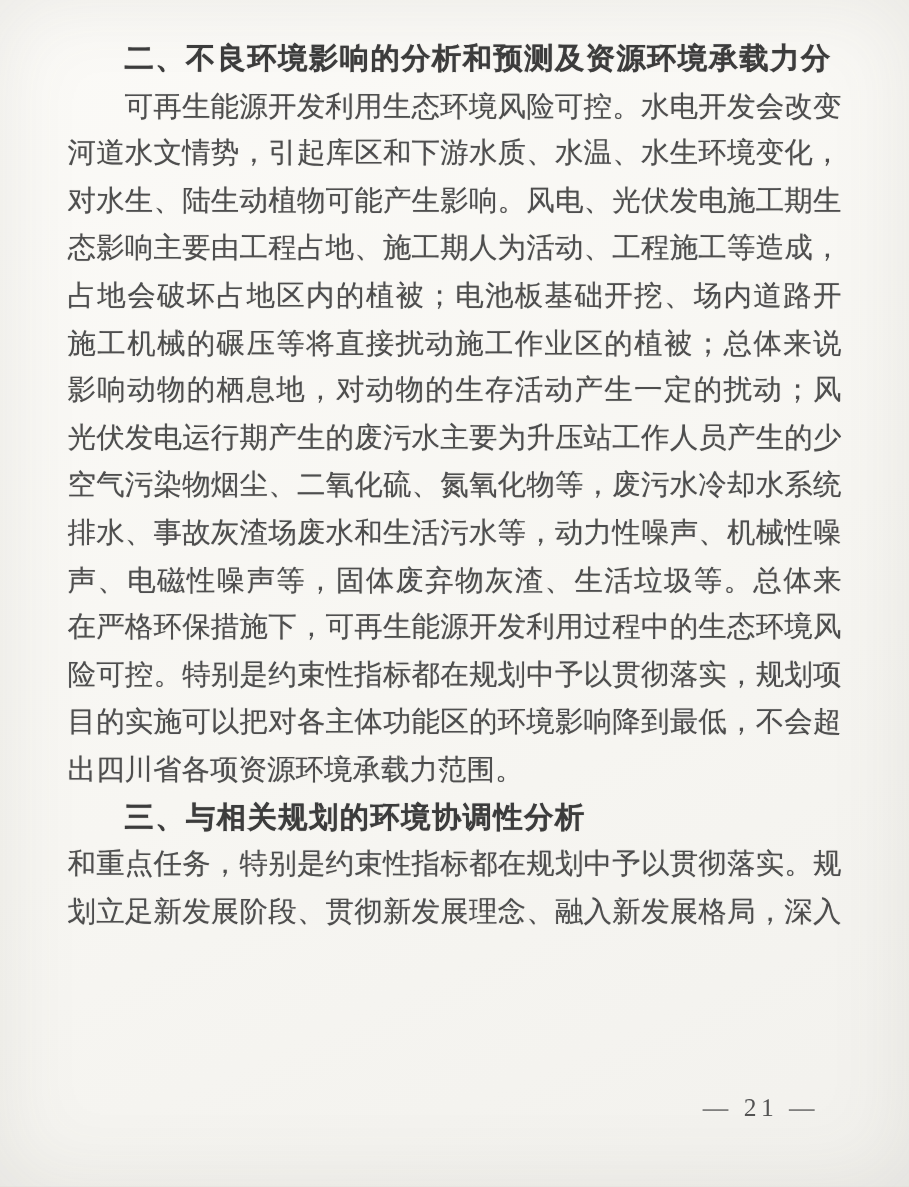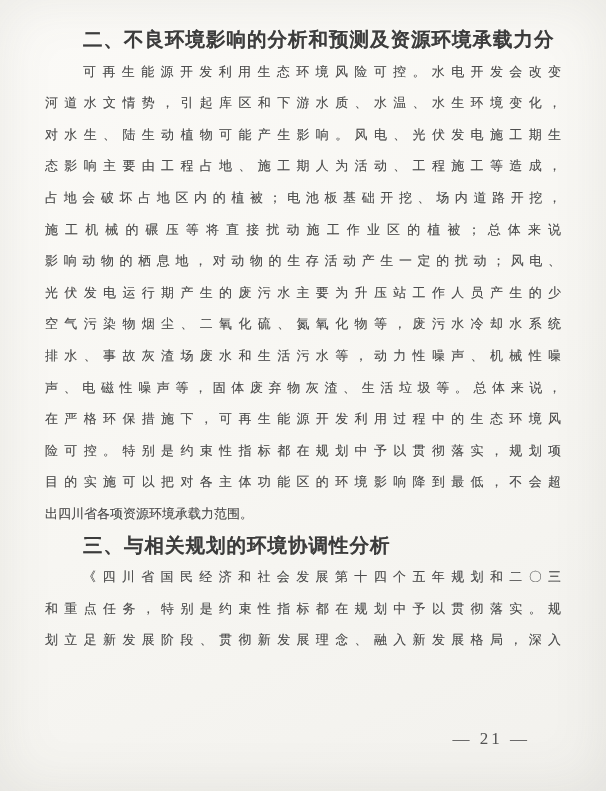--- a/index.html
+++ b/index.html
@@ -22,21 +22,21 @@
   }
   .content {
     position: absolute;
     left: 45px;
     top: 24px;
     width: 516px;
   }
   .line {
     height: 31.6px;
     line-height: 31.6px;
-    font-size: 13px;
+    font-size: 19px;
     color: #4e4e4e;
     text-align: justify;
     text-align-last: justify;
     overflow: hidden;
     text-shadow: 0 0 0.6px rgba(78,78,78,0.45); 
   }
   .line.indent {
     text-indent: 38px;
   }
   .line.nofill {
@@ -46,21 +46,21 @@
   .line.heading {
     font-family: "Liberation Sans", sans-serif;
     font-weight: bold;
     font-size: 19.5px;
     color: #3c3c3c;
     letter-spacing: 1px;
     text-shadow: 0 0 0.6px rgba(60,60,60,0.55);
   }
   .page-num {
     position: absolute;
-    right: 76px;
+    right: 60px;
     bottom: 42px;
     font-size: 17px;
     color: #535353;
     letter-spacing: 3px;
     font-family: "Liberation Serif", serif;
   }
 </style>
 </head>
 <body>
 
@@ -76,18 +76,17 @@
     <div class="line">影响动物的栖息地，对动物的生存活动产生一定的扰动；风电、</div>
     <div class="line">光伏发电运行期产生的废污水主要为升压站工作人员产生的少</div>
     <div class="line">空气污染物烟尘、二氧化硫、氮氧化物等，废污水冷却水系统</div>
     <div class="line">排水、事故灰渣场废水和生活污水等，动力性噪声、机械性噪</div>
     <div class="line">声、电磁性噪声等，固体废弃物灰渣、生活垃圾等。总体来说，</div>
     <div class="line">在严格环保措施下，可再生能源开发利用过程中的生态环境风</div>
     <div class="line">险可控。特别是约束性指标都在规划中予以贯彻落实，规划项</div>
     <div class="line">目的实施可以把对各主体功能区的环境影响降到最低，不会超</div>
     <div class="line nofill">出四川省各项资源环境承载力范围。</div>
     <div class="line heading indent nofill">三、与相关规划的环境协调性分析</div>
-    <div class="line indent">《四川省国民经济和社会发展第十四个五年规划和二〇三</div>
     <div class="line">和重点任务，特别是约束性指标都在规划中予以贯彻落实。规</div>
     <div class="line">划立足新发展阶段、贯彻新发展理念、融入新发展格局，深入</div>
   </div>
   <div class="page-num">— 21 —</div>
 </div>
 
 </body></html>

